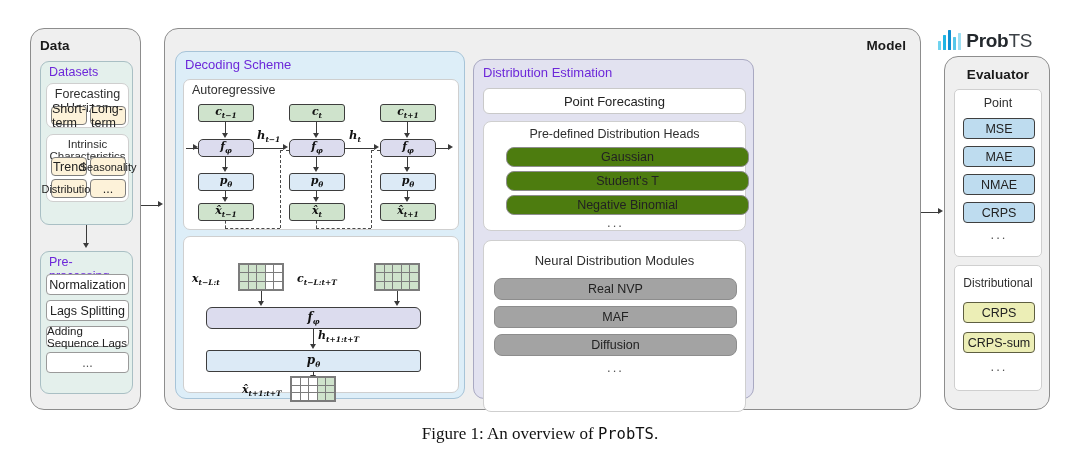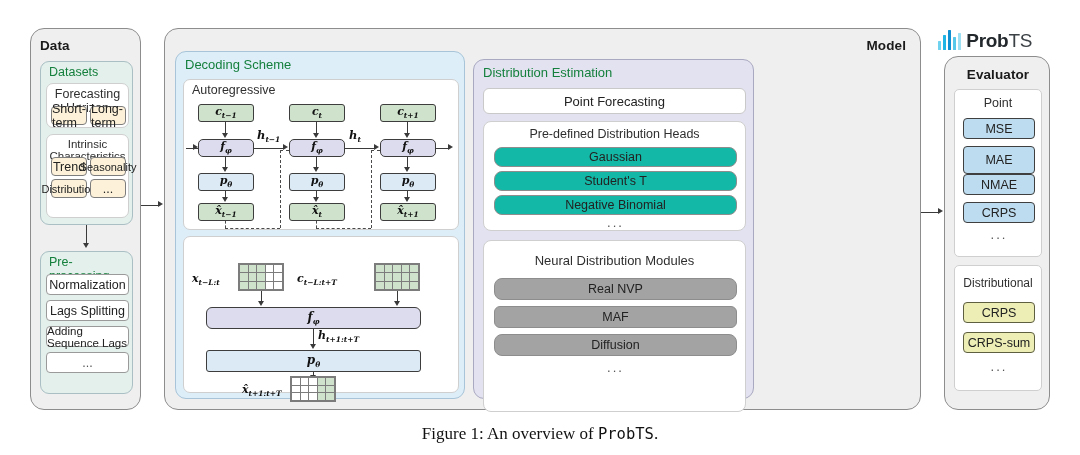--- a/index.html
+++ b/index.html
@@ -27,42 +27,42 @@
     letter-spacing:.1px;
   }
   .group{
     border:1.2px solid #a9bfc4;
     border-radius:9px;
     box-sizing:border-box;
     position:absolute;
   }
   .group-title{
     font-size:12.5px;
-    color:#15803d;
+    color:#6d28d9;
     padding:3px 0 2px 8px;
   }
 
   
   .chip{
     box-sizing:border-box;
     border:1.3px solid #7d7d7d;
     border-radius:4px;
     font-size:12.5px;
     color:#222;
     display:flex;align-items:center;justify-content:center;
     background:#ffffff;
     height:19px;
   }
   .chip.soft{border-radius:8px;}
   .chip.dots{border:none;background:transparent;color:#555;font-size:13px;letter-spacing:2px;}
   .chip.plain{border:1.1px solid #9a9a9a;background:#fff;}
 
   
   .f-cream{background:#fdf2d9;}
-  .f-pink{background:#14b8a6;border-color:#8d8d8d;}
+  .f-pink{background:#4d7c0f;border-color:#8d8d8d;margin-left:12px;}
   .f-orange{background:#a3a3a3;border-color:#8d8d8d;}
   .f-blue{background:#bedcef;border-color:#3f3f3f;}
   .f-yellow{background:#eceeb6;border-color:#5e5e41;}
   .f-green{background:#cfe3cc;border-color:#3d3d3d;}
   .f-lav{background:#dcdcee;border-color:#3d3d3d;}
   .f-lblue{background:#dceaf6;border-color:#3d3d3d;}
 
   
   .card{
     position:absolute;
@@ -135,21 +135,21 @@
 
     <div class="group" style="left:9px;top:32px;width:93px;height:164px;background:#e4f0ec;">
       <div class="group-title">Datasets</div>
 
       <div class="card" style="left:5px;top:21px;width:83px;height:45px;">
         <div class="card-title">Forecasting Horizon</div>
         <div class="chip f-cream" style="position:absolute;left:4px;top:22px;width:36px;">Short-term</div>
         <div class="chip f-cream" style="position:absolute;left:43px;top:22px;width:36px;">Long-term</div>
       </div>
 
-      <div class="card" style="left:5px;top:72px;width:83px;height:84px;">
+      <div class="card" style="left:5px;top:72px;width:83px;height:68px;">
         <div class="card-title" style="font-size:11.5px;">Intrinsic Characteristics</div>
         <div class="chip f-cream" style="position:absolute;left:4px;top:22px;width:36px;">Trend</div>
         <div class="chip f-cream" style="position:absolute;left:43px;top:22px;width:36px;font-size:11px;">Seasonality</div>
         <div class="chip f-cream" style="position:absolute;left:4px;top:44px;width:36px;font-size:11px;">Distribution</div>
         <div class="chip f-cream" style="position:absolute;left:43px;top:44px;width:36px;">...</div>
       </div>
     </div>
 
     <div class="vline" style="left:55px;top:196px;height:20px;"></div>
     <div class="arrow-d" style="left:52px;top:214px;"></div>
@@ -383,21 +383,21 @@
       <span style="font-weight:bold;color:#23282d;">Prob</span><span>TS</span>
     </div>
   </div>
 
   <div class="panel" style="left:944px;top:56px;width:106px;height:354px;">
     <div class="panel-title" style="position:absolute;left:0;top:10px;width:106px;text-align:center;">Evaluator</div>
 
     <div class="card" style="left:9px;top:32px;width:88px;height:168px;border-radius:5px;">
       <div class="card-title" style="padding-top:6px;">Point</div>
       <div class="chip f-blue" style="position:absolute;left:8px;top:28px;width:72px;height:21px;">MSE</div>
-      <div class="chip f-blue" style="position:absolute;left:8px;top:56px;width:72px;height:28px;">MAE</div>
+      <div class="chip f-blue" style="position:absolute;left:8px;top:56px;width:72px;height:21px;">MAE</div>
       <div class="chip f-blue" style="position:absolute;left:8px;top:84px;width:72px;height:21px;">NMAE</div>
       <div class="chip f-blue" style="position:absolute;left:8px;top:112px;width:72px;height:21px;">CRPS</div>
       <div class="chip dots" style="position:absolute;left:8px;top:136px;width:72px;height:16px;">...</div>
     </div>
 
     <div class="card" style="left:9px;top:208px;width:88px;height:126px;border-radius:5px;">
       <div class="card-title" style="padding-top:10px;font-size:12px;">Distributional</div>
       <div class="chip f-yellow" style="position:absolute;left:8px;top:36px;width:72px;height:21px;">CRPS</div>
       <div class="chip f-yellow" style="position:absolute;left:8px;top:66px;width:72px;height:21px;">CRPS-sum</div>
       <div class="chip dots" style="position:absolute;left:8px;top:92px;width:72px;height:16px;">...</div>

